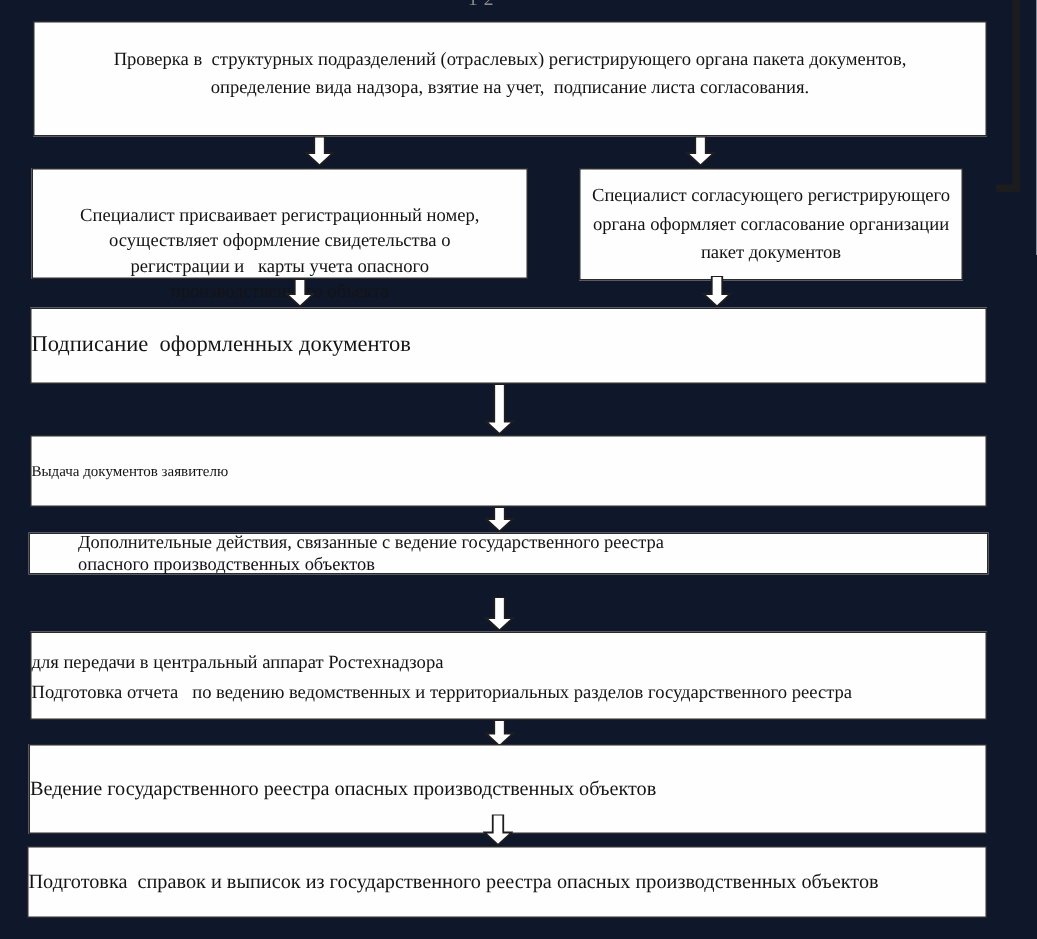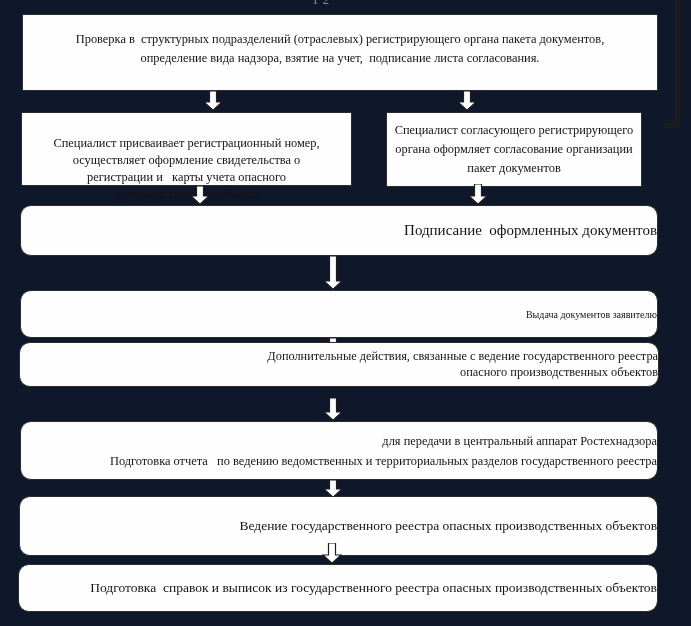--- a/index.html
+++ b/index.html
@@ -17,22 +17,21 @@
     box-sizing: border-box;
     border: 1.6px solid #2b2b2b;
     background: #fefefe;
     text-align: center;
   }
   .fbox .line { display: block; white-space: pre; }
   .vcenter {
     display: flex;
     flex-direction: column;
     justify-content: center;
-    align-items: flex-end;
-    border-radius: 11px;
+    align-items: flex-start;
   }
   .arrow { position: absolute; }
   .connector { position: absolute; background: #1c1c1c; }
   .remnant-clip {
     position: absolute;
     left: 312px; top: 0;
     width: 34px; height: 5px;
     overflow: hidden;
   }
   .remnant-clip span {
@@ -42,21 +41,21 @@
     color: #8a8a8a;
     letter-spacing: 4px;
   }
 
   
   .b-check    { left: 22px;  top: 14px;  width: 636px; height: 77px; font-size: 12.4px; line-height: 19px; padding-top: 15px; }
   .b-assign   { left: 21px;  top: 112px; width: 331px; height: 74px; font-size: 12.4px; line-height: 17px; padding-top: 22px; }
   .b-approve  { left: 386px; top: 112px; width: 256px; height: 75px; font-size: 12.4px; line-height: 19px; padding-top: 8px; }
   .b-signing  { left: 20px;  top: 205px; width: 638px; height: 51px; font-size: 15px; }
   .b-issue    { left: 20px;  top: 290px; width: 638px; height: 48px; font-size: 10px; }
-  .b-additional { left: 19px; top: 342px; width: 640px; height: 45px; font-size: 12.3px; line-height: 15.5px; }
+  .b-additional { left: 19px; top: 355px; width: 640px; height: 28px; font-size: 12.3px; line-height: 15.5px; padding-left: 32px; }
   .b-report   { left: 20px;  top: 421px; width: 638px; height: 59px; font-size: 12.4px; line-height: 20px; }
   .b-maintain { left: 19px;  top: 496px; width: 639px; height: 60px; font-size: 13.5px; }
   .b-certs    { left: 18px;  top: 564px; width: 640px; height: 48px; font-size: 13.5px; }
 </style>
 </head>
 <body>
 
 <div class="page">
 
   <div class="remnant-clip">

